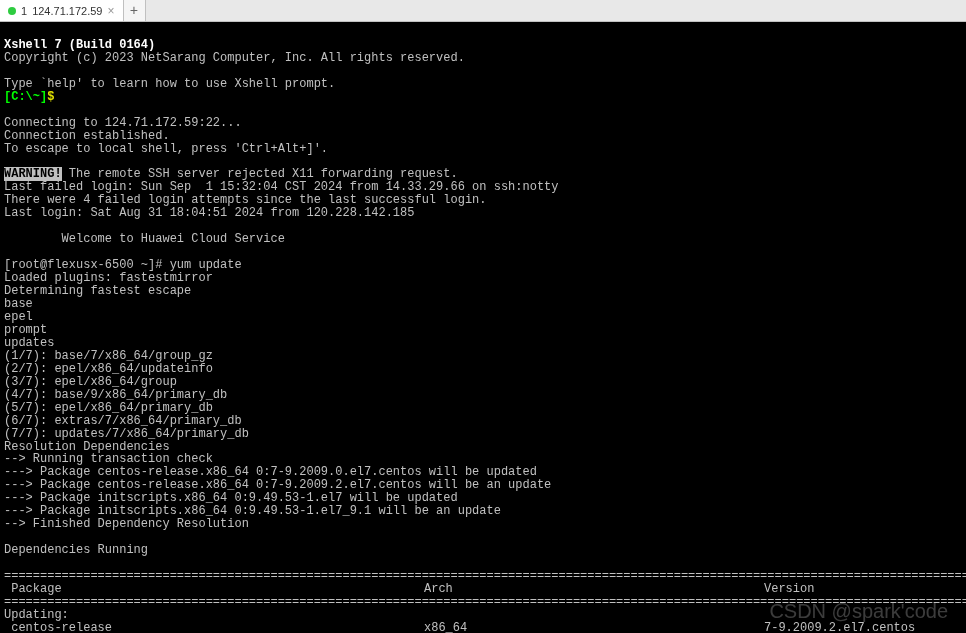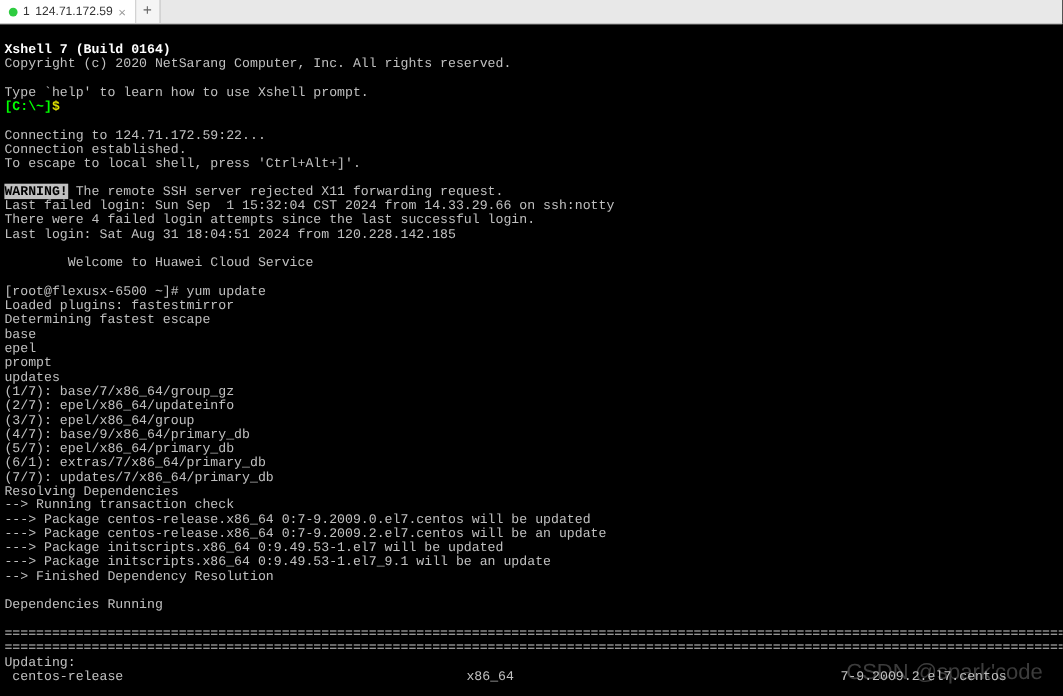--- a/index.html
+++ b/index.html
@@ -86,21 +86,21 @@
     <span class="tab-dot"></span>
     <span>1</span>
     <span>124.71.172.59</span>
     <span class="tab-close">×</span>
   </div>
   <div class="tab-add">+</div>
 </div>
 
 <div class="terminal">
 <span class="white-bold">Xshell 7 (Build 0164)</span>
-<span>Copyright (c) 2020 NetSarang Computer, Inc. All rights reserved.</span>
+<span>Copyright (c) 2023 NetSarang Computer, Inc. All rights reserved.</span>
 
 <span>Type `help' to learn how to use Xshell prompt.</span>
 <span class="green-bold">[C:\~]</span><span class="yellow">$</span>
 
 <span>Connecting to 124.71.172.59:22...</span>
 <span>Connection established.</span>
 <span>To escape to local shell, press 'Ctrl+Alt+]'.</span>
 
 <span class="inv-warning">WARNING!</span><span> The remote SSH server rejected X11 forwarding request.</span>
 <span>Last failed login: Sun Sep  1 15:32:04 CST 2024 from 14.33.29.66 on ssh:notty</span>
@@ -114,30 +114,30 @@
 <span>Determining fastest escape</span>
 <span>base</span>
 <span>epel</span>
 <span>prompt</span>
 <span>updates</span>
 <span>(1/7): base/7/x86_64/group_gz</span>
 <span>(2/7): epel/x86_64/updateinfo</span>
 <span>(3/7): epel/x86_64/group</span>
 <span>(4/7): base/9/x86_64/primary_db</span>
 <span>(5/7): epel/x86_64/primary_db</span>
-<span>(6/1): extras/7/x86_64/primary_db</span>
+<span>(6/7): extras/7/x86_64/primary_db</span>
 <span>(7/7): updates/7/x86_64/primary_db</span>
-<span>Resolving Dependencies</span>
+<span>Resolution Dependencies</span>
 <span>--&gt; Running transaction check</span>
 <span>---&gt; Package centos-release.x86_64 0:7-9.2009.0.el7.centos will be updated</span>
 <span>---&gt; Package centos-release.x86_64 0:7-9.2009.2.el7.centos will be an update</span>
 <span>---&gt; Package initscripts.x86_64 0:9.49.53-1.el7 will be updated</span>
 <span>---&gt; Package initscripts.x86_64 0:9.49.53-1.el7_9.1 will be an update</span>
 <span>--&gt; Finished Dependency Resolution</span>
 
 <span>Dependencies Running</span>
 
 <span>================================================================================================================================================================</span>
-<span>================================================================================================================================================================</span>
+<div class="table-row"><span class="col-pkg"> Package</span><span class="col-arch">Arch</span><span class="col-ver">Version</span></div><span>================================================================================================================================================================</span>
 <span>Updating:</span>
 <div class="table-row"><span class="col-pkg"> centos-release</span><span class="col-arch">x86_64</span><span class="col-ver">7-9.2009.2.el7.centos</span></div></div>
 
 <div class="watermark">CSDN @spark'code</div>
 
 </body></html>

